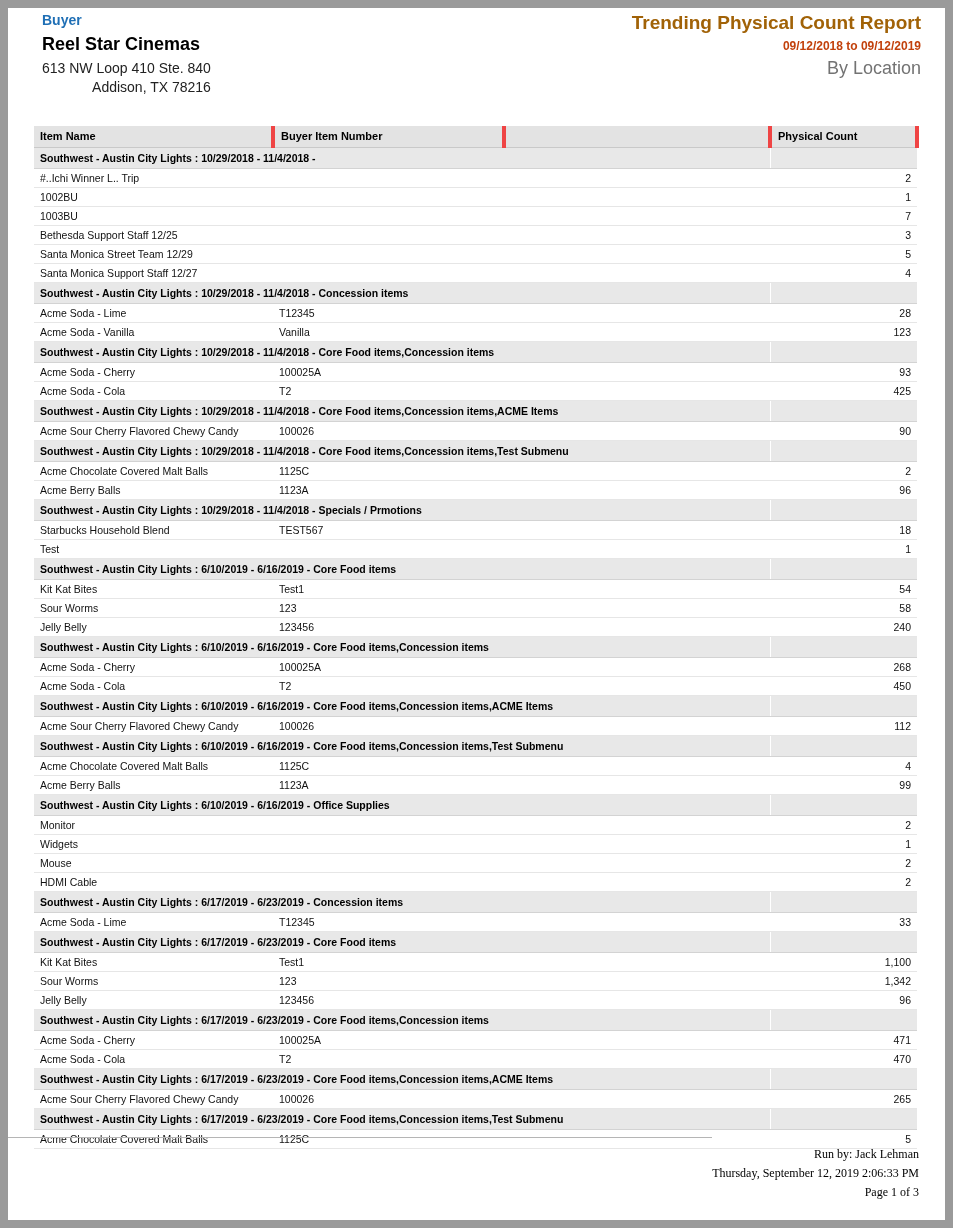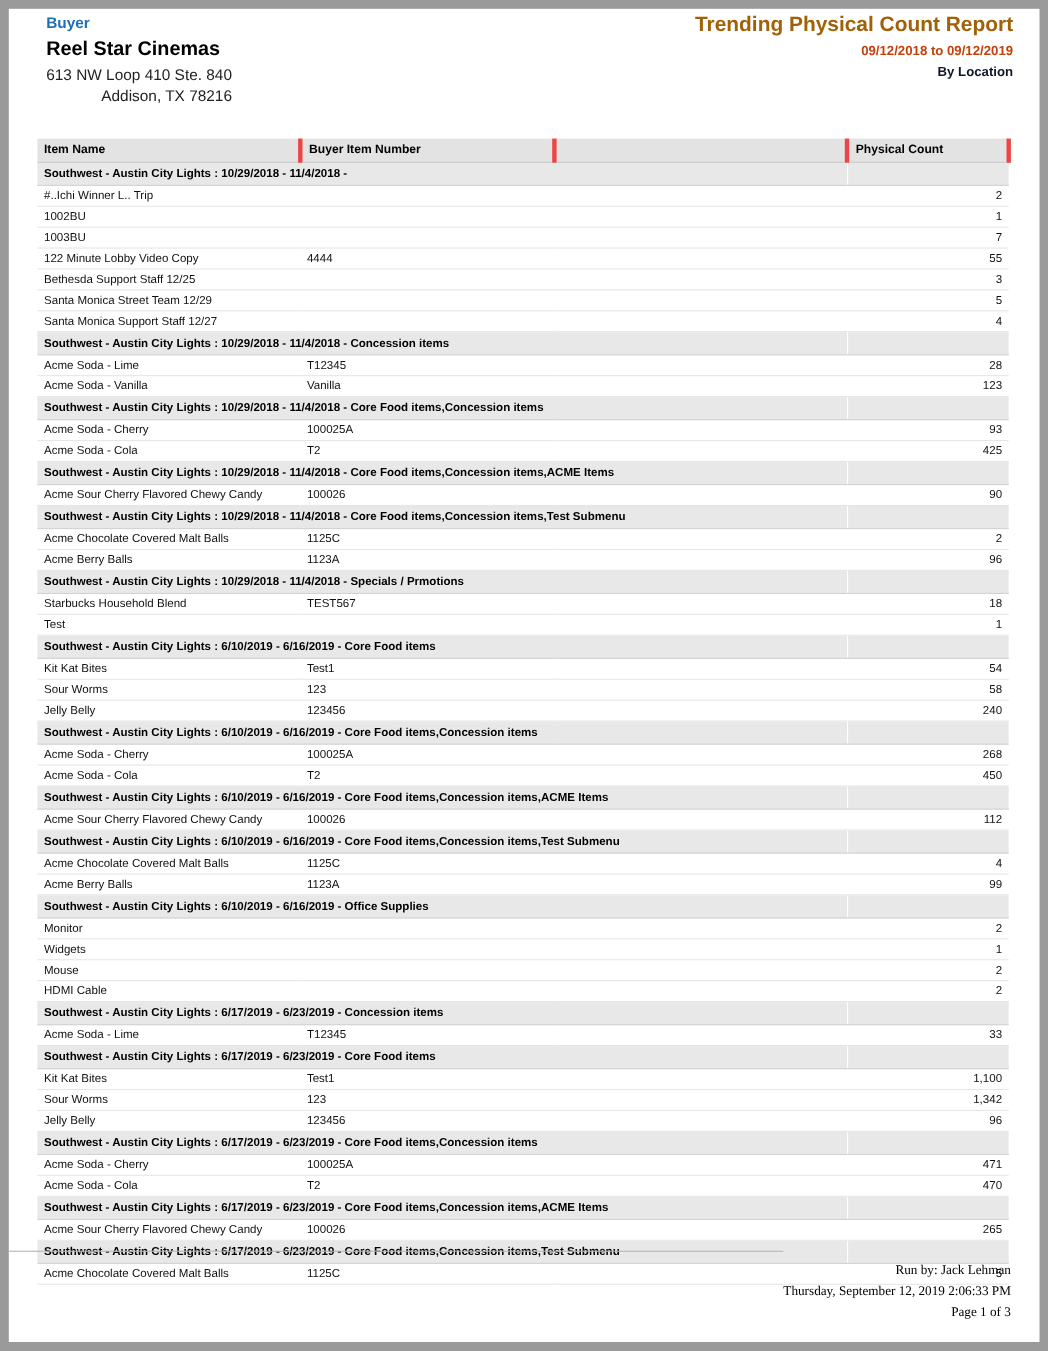--- a/index.html
+++ b/index.html
@@ -60,23 +60,23 @@
     color: #a16207;
     margin-bottom: 5px;
   }
   .report-range {
     font-size: 12px;
     font-weight: bold;
     color: #c2410c;
     margin-bottom: 5px;
   }
   .report-by {
-    font-size: 12px;
-    font-weight: bold;
-    color: #0f172a;
+    font-size: 18px;
+    font-weight: normal;
+    color: #737373;
   }
   
   .tbl-wrap {
     margin-top: 28px;
     padding: 0 6px;
   }
   table.report {
     width: 100%;
     border-collapse: collapse;
     table-layout: fixed;
@@ -186,26 +186,20 @@
               <td class="blank"></td>
               <td class="num">1</td>
             </tr>
             <tr class="item">
               <td>1003BU</td>
               <td></td>
               <td class="blank"></td>
               <td class="num">7</td>
             </tr>
             <tr class="item">
-              <td>122 Minute Lobby Video Copy</td>
-              <td>4444</td>
-              <td class="blank"></td>
-              <td class="num">55</td>
-            </tr>
-            <tr class="item">
               <td>Bethesda Support Staff 12/25</td>
               <td></td>
               <td class="blank"></td>
               <td class="num">3</td>
             </tr>
             <tr class="item">
               <td>Santa Monica Street Team 12/29</td>
               <td></td>
               <td class="blank"></td>
               <td class="num">5</td>

